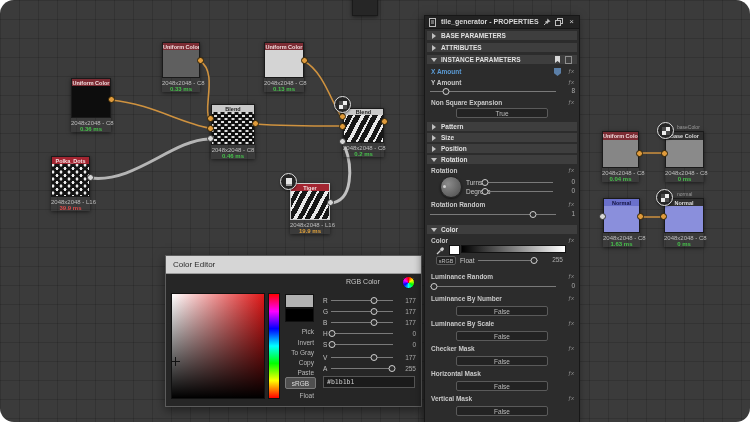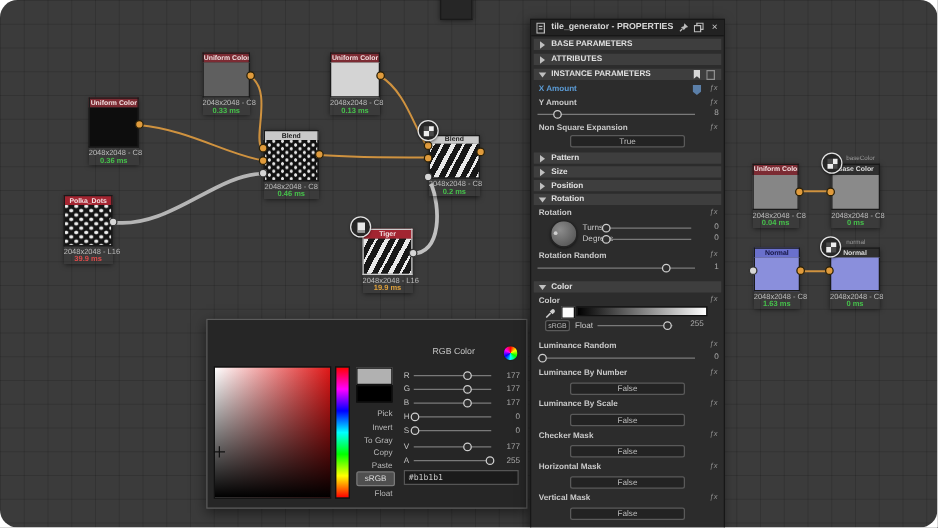--- a/index.html
+++ b/index.html
@@ -204,20 +204,23 @@
     <div class="nc">2048x2048 - C8</div>
     <div class="nt tg">0 ms</div>
     <span class="dt" style="left:-4px;top:15px;"></span>
   </div>
   <div class="badge" style="left:656px;top:189px;">
         <span class="chk"></span>
       </div>
   <span class="tag" style="left:677px;top:191px;">normal</span>
 
   <div class="editor">
+    <div class="etitle">
+      <span class="t">Color Editor</span>
+    </div>
     <div class="sv">
       <div class="cross"></div>
     </div>
     <div class="hue"></div>
     <div class="swc" style="top:38px;background:#b1b1b1;"></div>
     <div class="swc" style="top:52px;background:#000;"></div>
 
     <span class="rgbl" style="left:180px;top:22px;">RGB Color</span>
     <span class="wheel" style="left:236px;top:20px;"></span>
 

